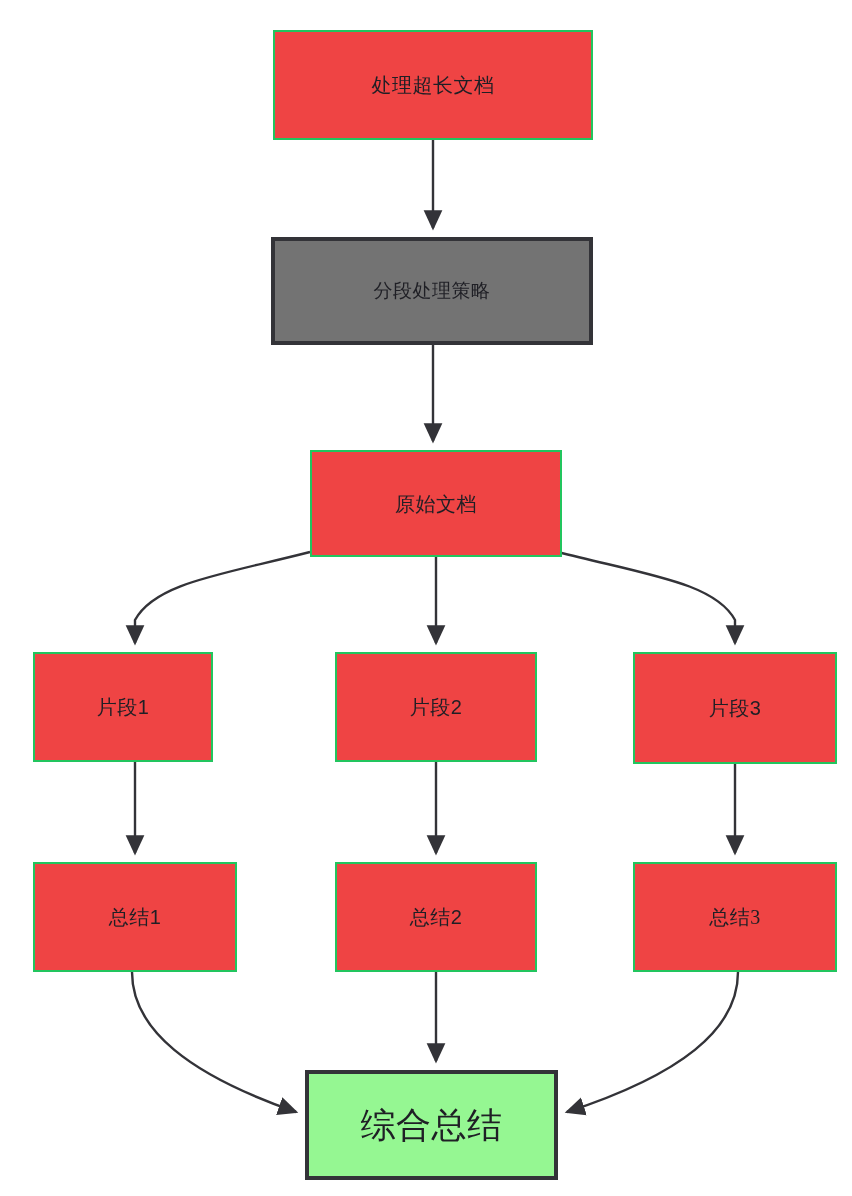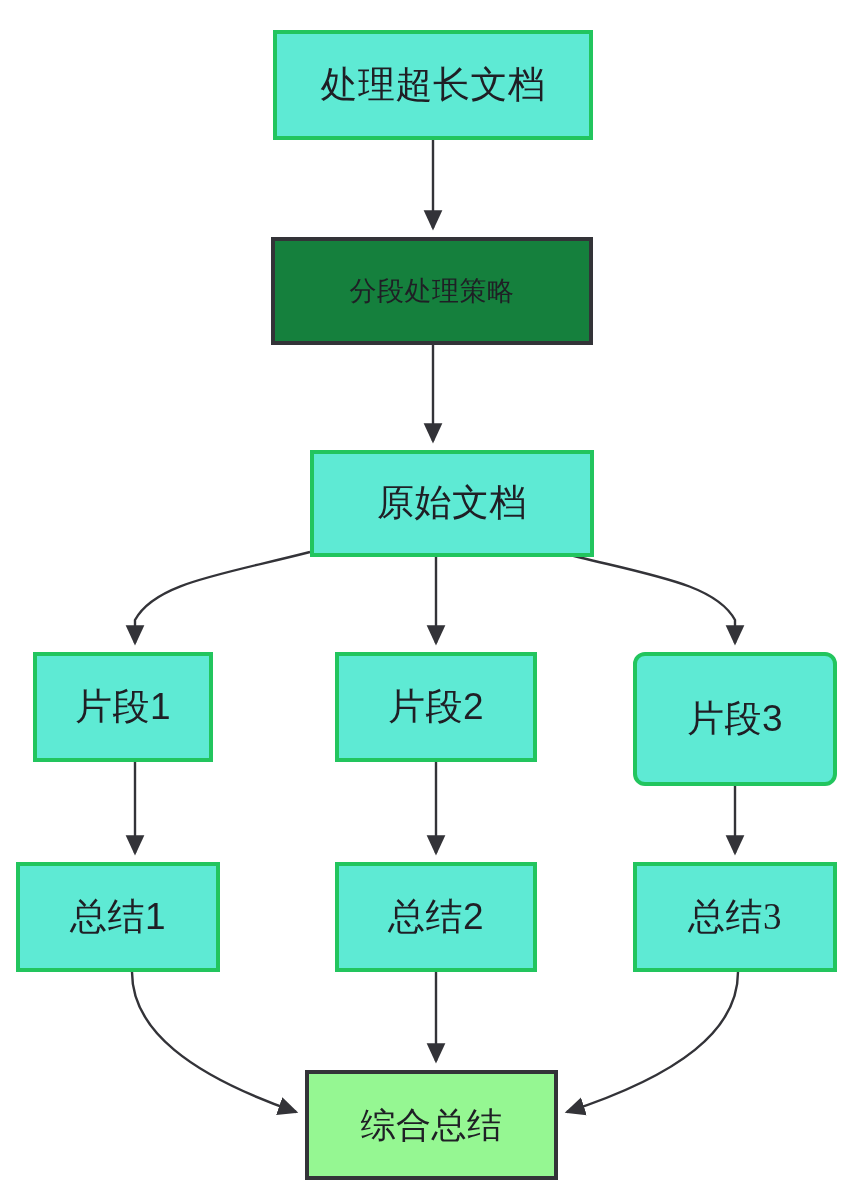--- a/index.html
+++ b/index.html
@@ -33,29 +33,29 @@
     text-align: center;
     color: #1f1f25;
     letter-spacing: 0.5px;
   }
   .node-label {
     display: block;
     line-height: 1.2;
   }
   
   .v-default {
-    background: #5eead4;
-    border: 4px solid #22c55e;
-    font-size: 37px;
+    background: #ef4444;
+    border: 2px solid #22c55e;
+    font-size: 20px;
   }
   
   .v-emphasis {
-    background: #15803d;
+    background: #737373;
     border: 4px solid #333338;
-    font-size: 27px;
+    font-size: 19px;
     font-family: Liberation Serif, serif;
   }
   
   .v-result {
     background: #95f792;
     border: 4px solid #333338;
     font-size: 35px;
   }
 </style>
 </head>
@@ -84,33 +84,33 @@
       </g>
   </svg>
 
   <div id="node-layer">
       <div class="node v-default" style="left: 273px; top: 30px; width: 320px; height: 110px;">
         <span class="node-label">处理超长文档</span>
       </div>
       <div class="node v-emphasis" style="left: 271px; top: 237px; width: 322px; height: 108px;">
         <span class="node-label">分段处理策略</span>
       </div>
-      <div class="node v-default" style="left: 310px; top: 450px; width: 284px; height: 107px;">
+      <div class="node v-default" style="left: 310px; top: 450px; width: 252px; height: 107px;">
         <span class="node-label">原始文档</span>
       </div>
       <div class="node v-default" style="left: 33px; top: 652px; width: 180px; height: 110px;">
         <span class="node-label">片段1</span>
       </div>
       <div class="node v-default" style="left: 335px; top: 652px; width: 202px; height: 110px;">
         <span class="node-label">片段2</span>
       </div>
-      <div class="node v-default" style="left: 633px; top: 652px; width: 204px; height: 134px; border-radius: 12px;">
+      <div class="node v-default" style="left: 633px; top: 652px; width: 204px; height: 112px;">
         <span class="node-label">片段3</span>
       </div>
-      <div class="node v-default" style="left: 16px; top: 862px; width: 204px; height: 110px;">
+      <div class="node v-default" style="left: 33px; top: 862px; width: 204px; height: 110px;">
         <span class="node-label">总结1</span>
       </div>
       <div class="node v-default" style="left: 335px; top: 862px; width: 202px; height: 110px; justify-content: center;">
         <span class="node-label">总结2</span>
       </div>
       <div class="node v-default" style="left: 633px; top: 862px; width: 204px; height: 110px; font-family: Liberation Serif, serif;">
         <span class="node-label">总结3</span>
       </div>
       <div class="node v-result" style="left: 305px; top: 1070px; width: 253px; height: 110px;">
         <span class="node-label">综合总结</span>

